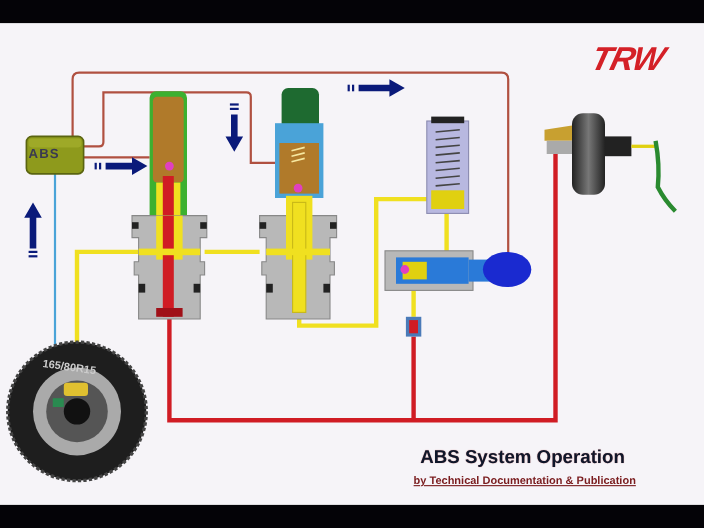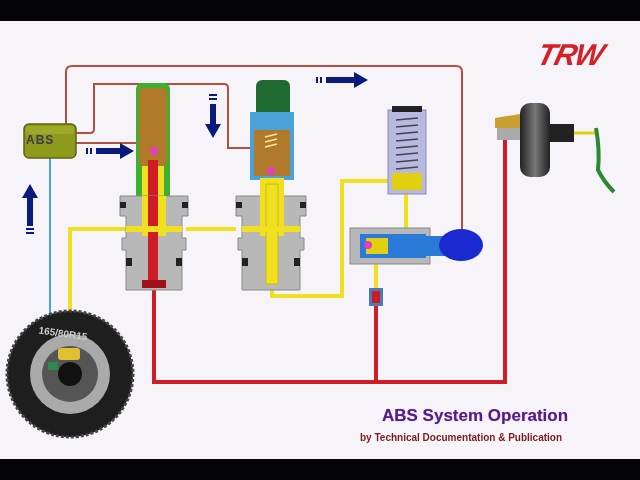--- a/index.html
+++ b/index.html
@@ -1,21 +1,21 @@
 <!DOCTYPE html>
 <html><head>
 <meta charset="utf-8">
 <style>
   html, body { margin: 0; padding: 0; }
   body { width: 640px; height: 480px; background: #040307; position: relative; overflow: hidden; font-family: "Liberation Sans", sans-serif; }
   .stage { position: absolute; left: 0; top: 21px; width: 640px; height: 438px; background: #f6f4f8; }
   .stage svg { position: absolute; left: 0; top: -21px; }
   .logo { position: absolute; left: 538px; top: 19px; font-family: "Liberation Sans", sans-serif; font-weight: bold; font-style: italic; font-size: 30px; color: #d42027; letter-spacing: -1px; transform: skewX(-14deg); line-height: 1; }
-  .title { position: absolute; left: 382px; top: 385px; font-size: 17px; font-weight: bold; color: #4c1d95; white-space: nowrap; text-shadow: 0 0 1px #d08080; }
-  .subtitle { position: absolute; left: 360px; top: 411px; font-size: 10px; font-weight: bold; color: #7a1c1e; white-space: nowrap; }
+  .title { position: absolute; left: 382px; top: 385px; font-size: 17px; font-weight: bold; color: #0f172a; white-space: nowrap; text-shadow: 0 0 1px #d08080; }
+  .subtitle { position: absolute; left: 376px; top: 411px; font-size: 10px; font-weight: bold; color: #7a1c1e; white-space: nowrap; text-decoration: underline; }
   .abs-label { position: absolute; left: 26px; top: 112px; width: 48px; text-align: left; font-size: 12px; font-weight: bold; color: #3a3a50; letter-spacing: 1px; }
 </style>
 </head>
 <body>
 
 <div class="stage">
   <svg width="640" height="480" viewBox="0 0 640 480">
     <defs>
       <marker id="ah" markerWidth="4" markerHeight="4" refX="2" refY="2" orient="auto"></marker>
       <radialGradient id="tireGrad" cx="50%" cy="50%" r="50%">

